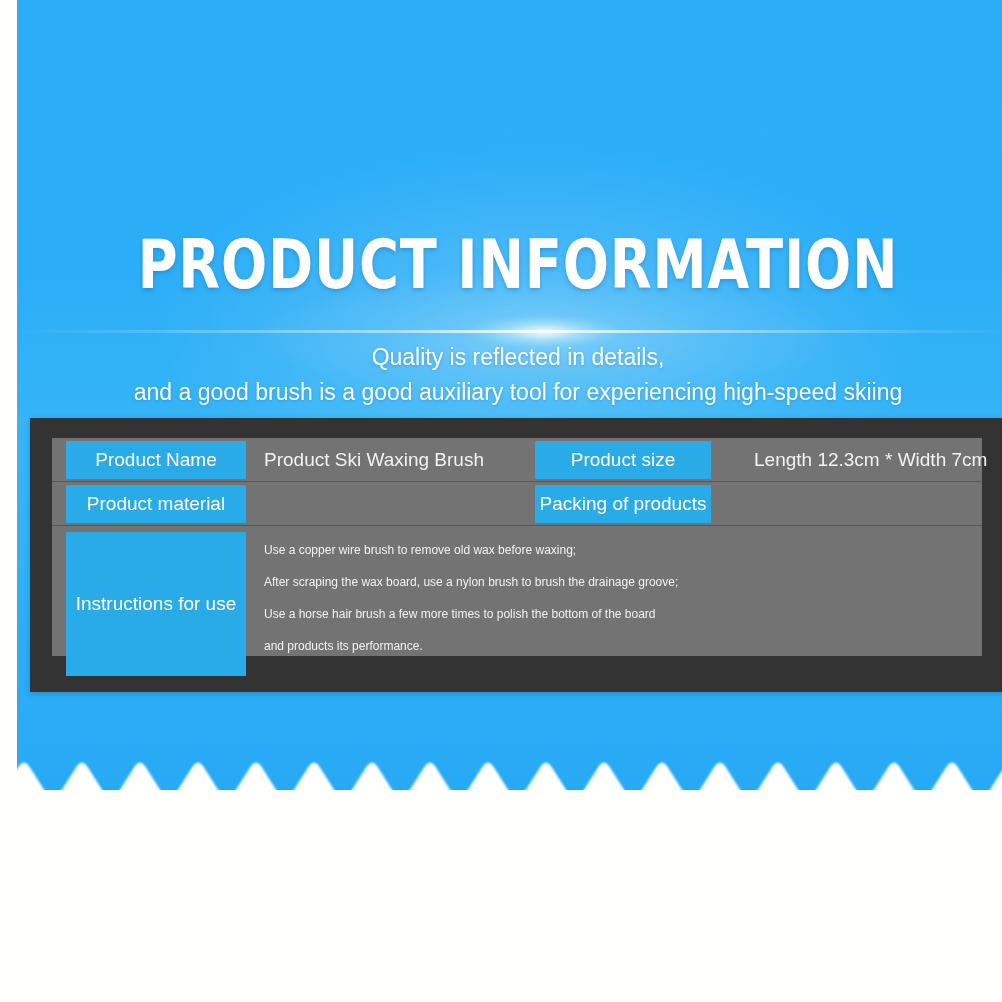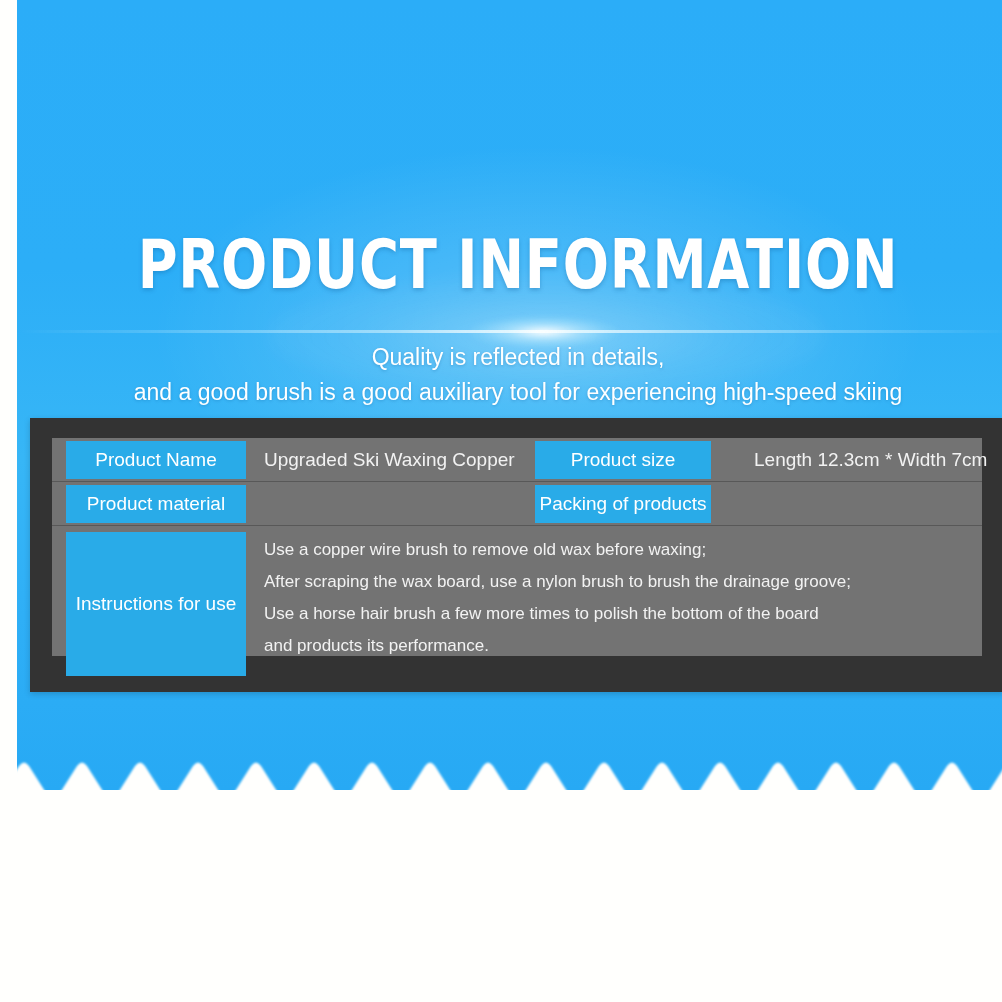--- a/index.html
+++ b/index.html
@@ -158,21 +158,21 @@
   
   .lbl.instr {
     left: 14px; top: 6px;
     width: 180px; height: 144px;
   }
   .instr-body {
     position: absolute;
     left: 212px; top: 6px;
     width: 700px;
     color: #F2F2F2;
-    font-size: 17px;
+    font-size: 12px;
     line-height: 32px;
     padding-top: 2px;
   }
   .instr-body .iline { display: block; white-space: nowrap; }
 
   
   #wave {
     position: absolute;
     left: 0; top: 752px;
     width: 1002px;
@@ -204,21 +204,21 @@
     <div id="subtitle">
       <span class="sub-line">Quality is reflected in details,</span>
       <span class="sub-line">and a good brush is a good auxiliary tool for experiencing high-speed skiing</span>
     </div>
 
     <div id="panel">
       <div id="table-area">
 
         <div class="trow r1">
           <div class="lbl c1">Product Name</div>
-          <div class="val c1">Upgraded Ski Waxing Copper</div>
+          <div class="val c1">Product Ski Waxing Brush</div>
           <div class="lbl c3">Product size</div>
           <div class="val c3">Length 12.3cm * Width 7cm</div>
         </div>
 
         <div class="trow r2">
           <div class="lbl c1">Product material</div>
           <div class="lbl c3">Packing of products</div>
         </div>
 
         <div class="trow r3">

